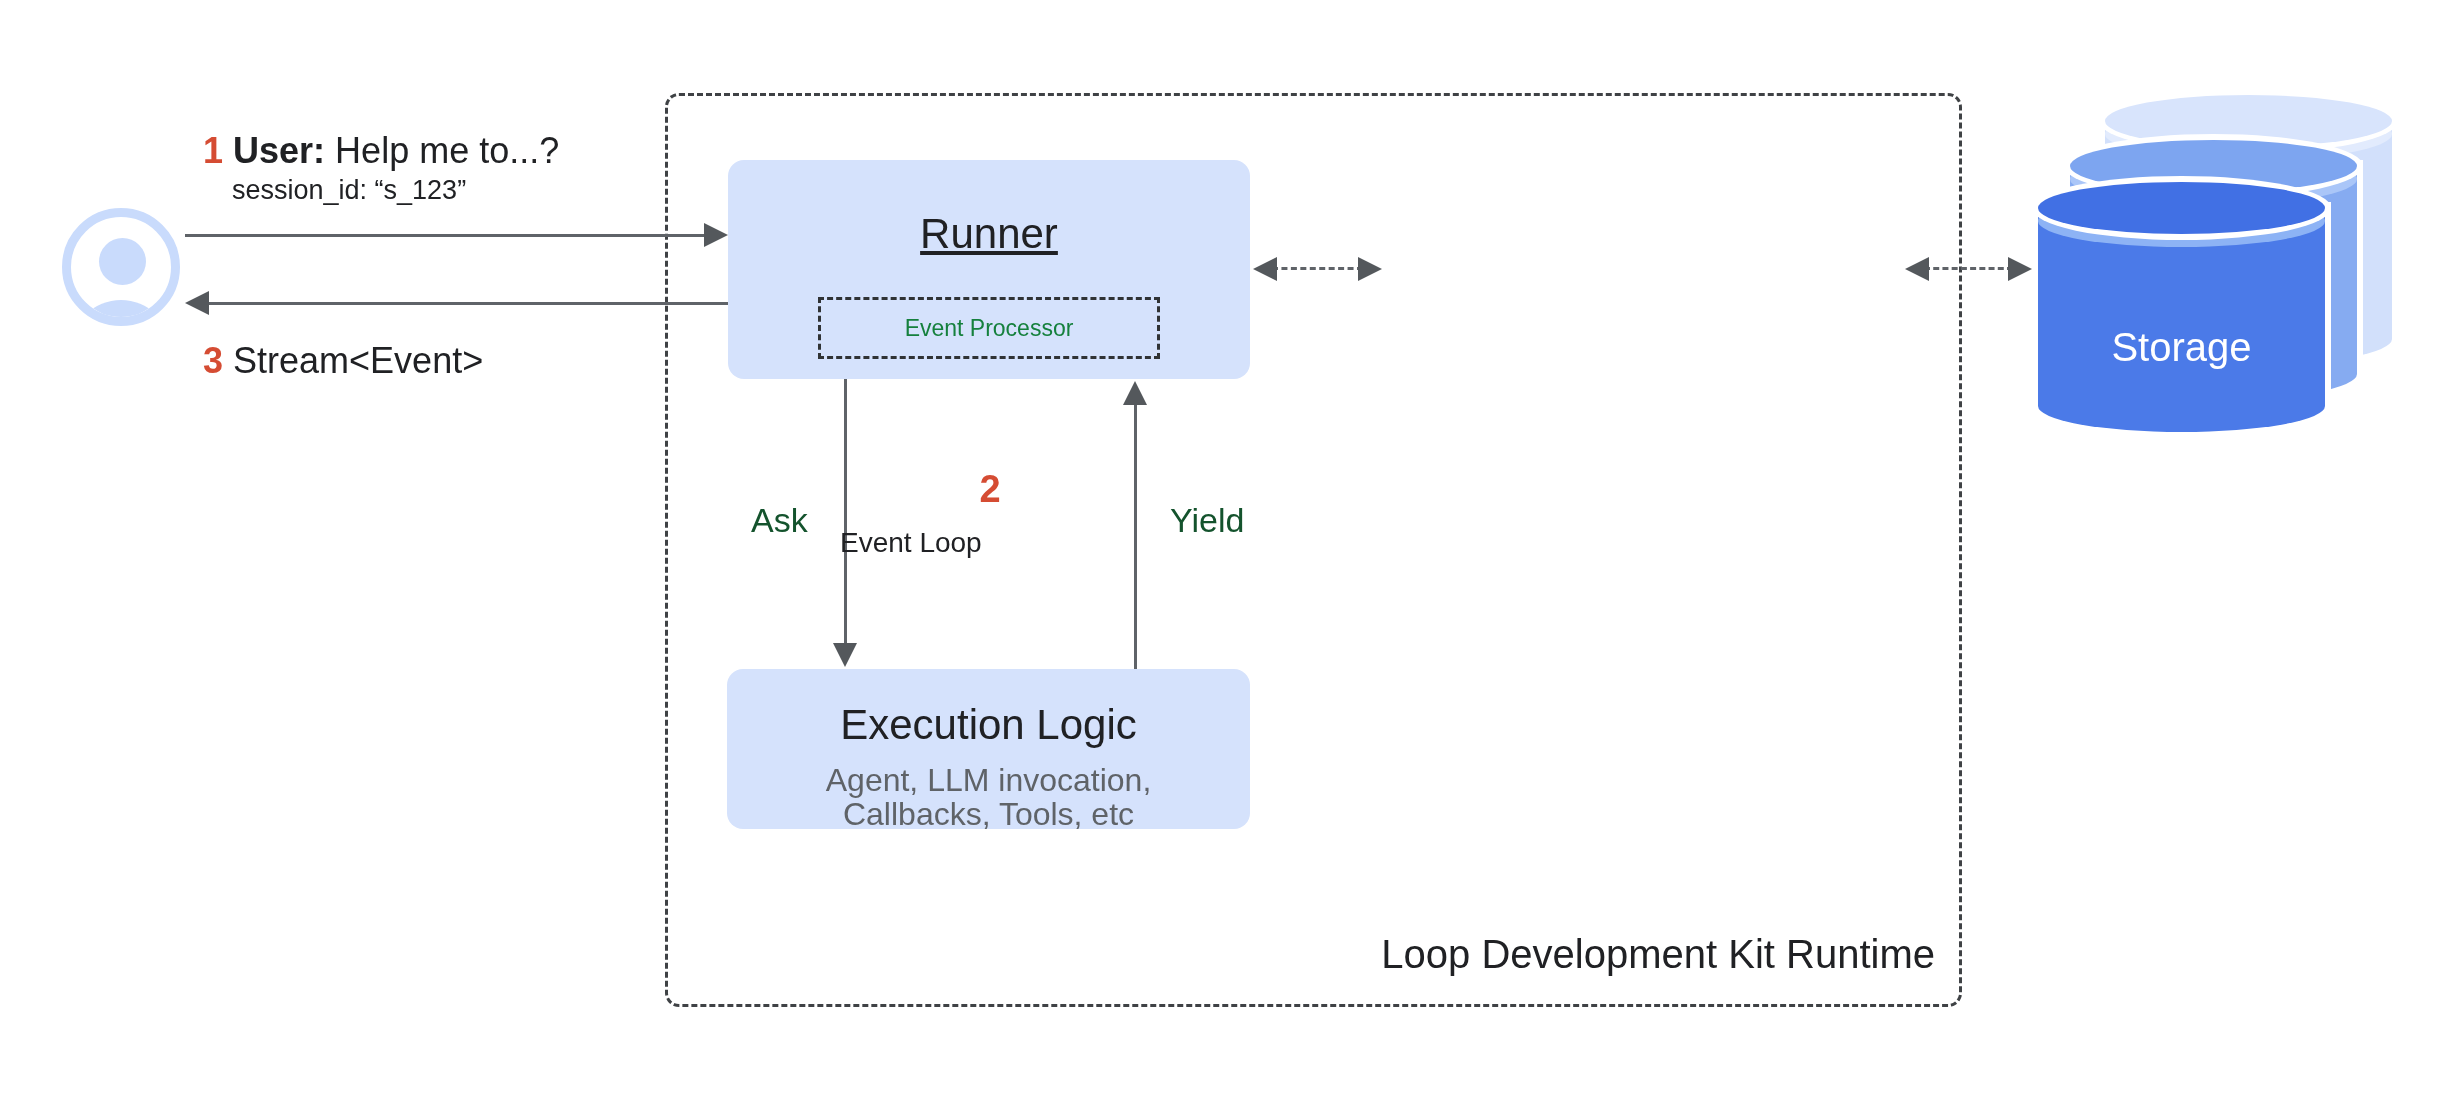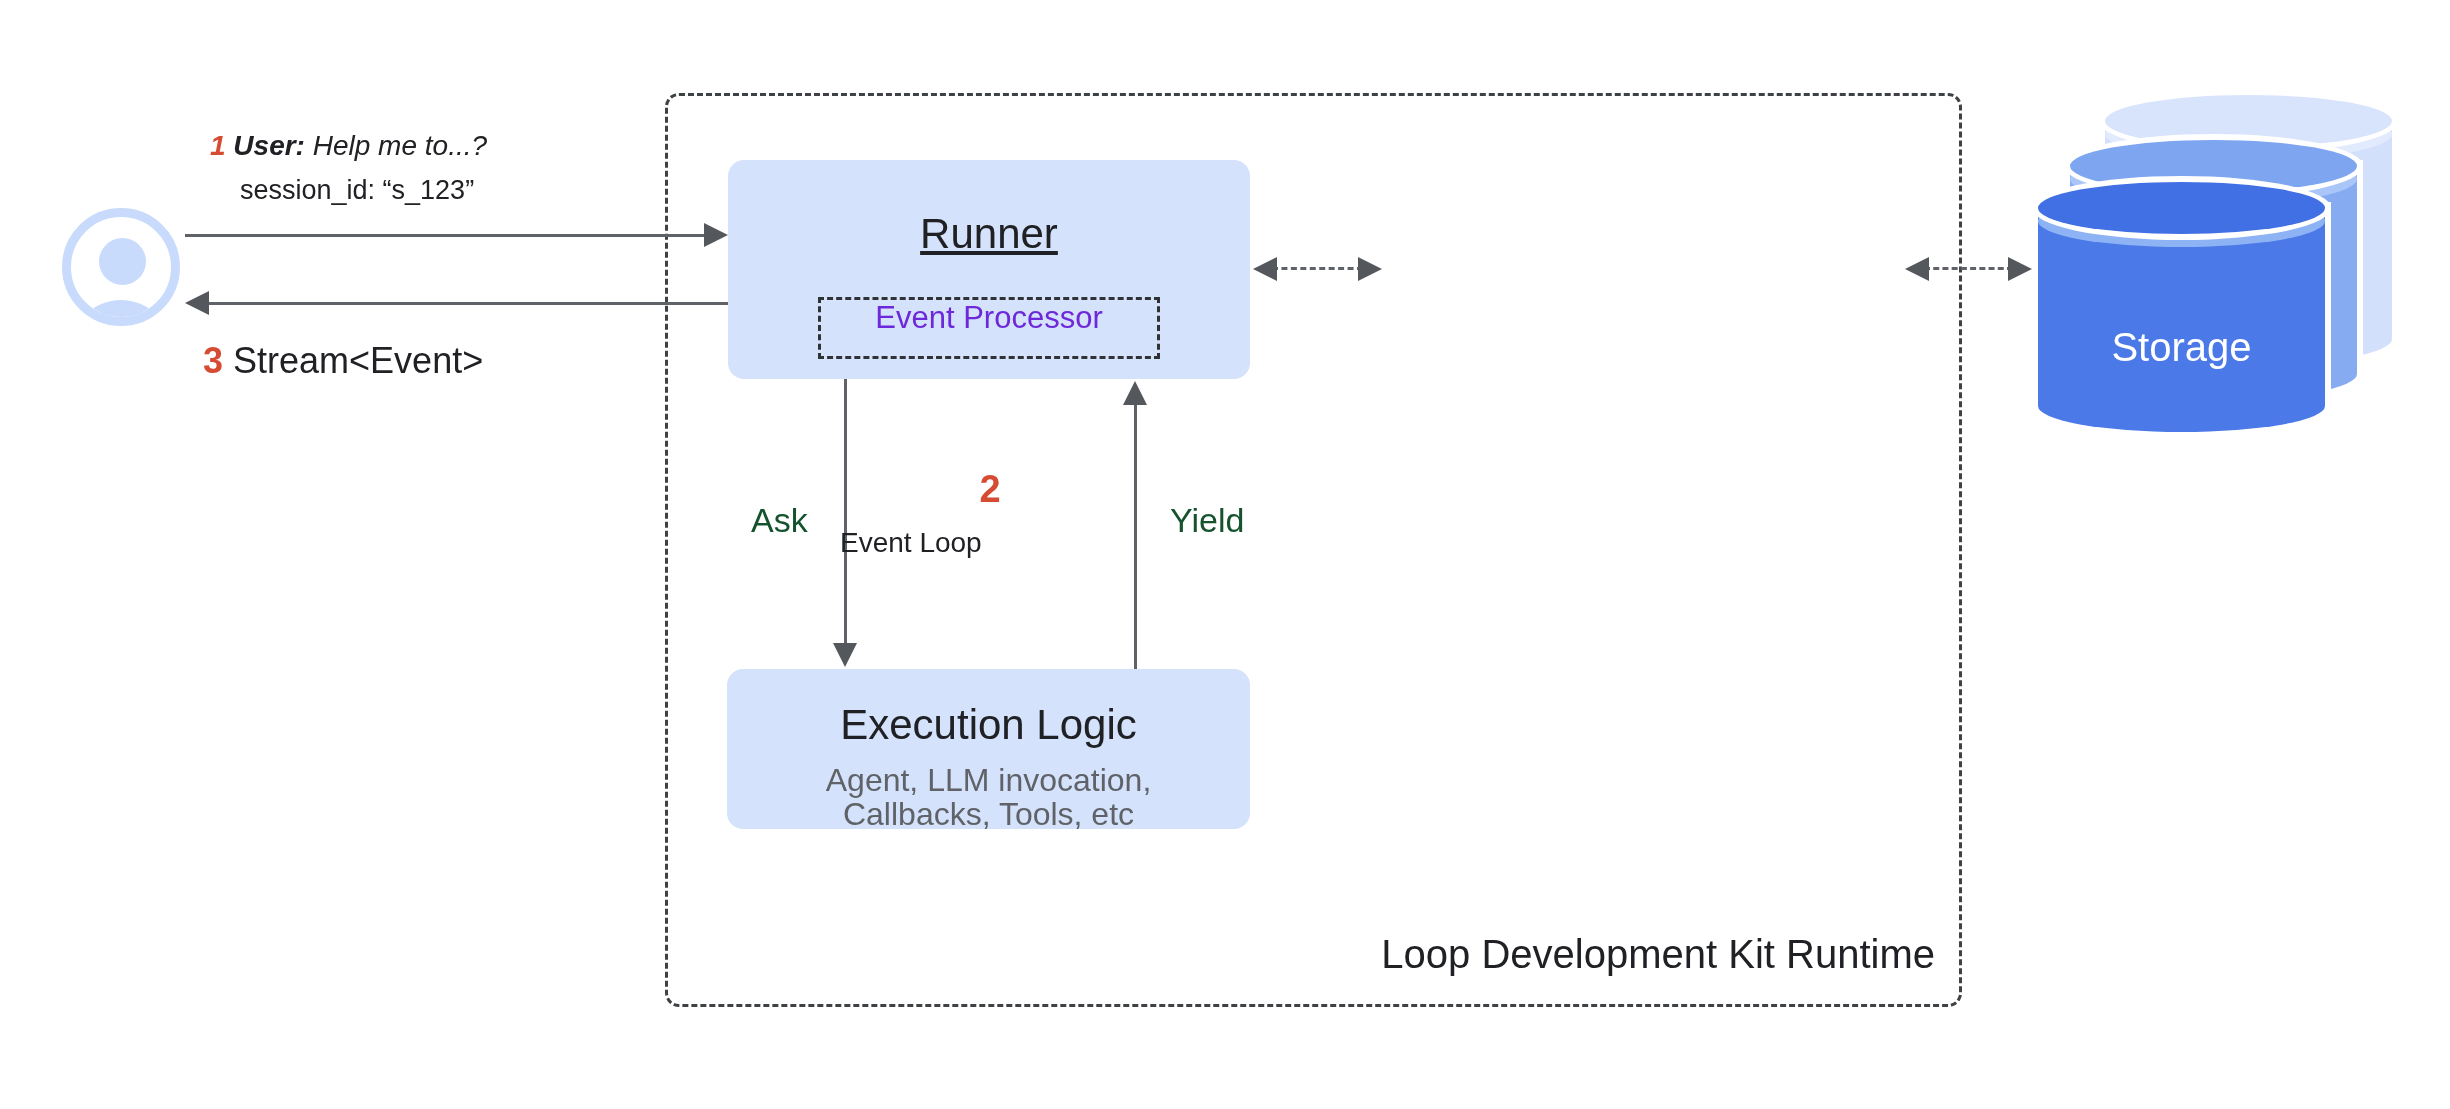--- a/index.html
+++ b/index.html
@@ -35,22 +35,22 @@
   .tri-down{border-top:24px solid #54585c;border-left:12px solid transparent;border-right:12px solid transparent;}
   .tri-up{border-bottom:24px solid #54585c;border-left:12px solid transparent;border-right:12px solid transparent;}
   
   .runtime-frame{
     position:absolute;left:665px;top:93px;width:1297px;height:914px;
     border:3px dashed #3f4245;border-radius:14px;box-sizing:border-box;z-index:1;
   }
   
   .ep-box{
     position:absolute;border:3px dashed #303335;box-sizing:border-box;
-    display:flex;justify-content:center;
-    font-size:31px;color:#6d28d9;
+    display:flex;align-items:center;justify-content:center;
+    font-size:23px;color:#15803d;
   }
   
   .avatar{
     position:absolute;left:62px;top:208px;width:118px;height:118px;
     border:9px solid #c9dbfc;border-radius:50%;box-sizing:border-box;
     background:#ffffff;overflow:hidden;z-index:5;
   }
   .avatar .head{position:absolute;left:28px;top:21px;width:47px;height:47px;border-radius:50%;background:#c9dbfc;}
   .avatar .shoulders{position:absolute;left:0px;top:83px;width:100px;height:100px;border-radius:50%;background:#c9dbfc;}
   
@@ -65,26 +65,26 @@
   .storage-label{
     position:absolute;left:2038px;top:325px;width:287px;text-align:center;
     font-size:40px;color:#ffffff;z-index:12;
   }
 </style>
 </head>
 <body>
 
 <div id="stage">
 
-  <div class="abs" style="left:210px;top:130px;font-size:28px;white-space:nowrap;z-index:8;font-style:italic;">
+  <div class="abs" style="left:203px;top:130px;font-size:36px;white-space:nowrap;z-index:8;">
     <span class="red">1</span><span> </span>
     <span class="dark" style="font-weight:bold;">User:</span><span> </span>
     <span class="dark">Help me to...?</span>
   </div>
-  <div class="abs dark" style="left:240px;top:175px;font-size:27px;white-space:nowrap;z-index:8;">session_id: “s_123”</div>
+  <div class="abs dark" style="left:232px;top:175px;font-size:27px;white-space:nowrap;z-index:8;">session_id: “s_123”</div>
 
   <div class="abs" style="left:203px;top:340px;font-size:36px;white-space:nowrap;z-index:8;">
     <span class="red">3</span><span> </span>
     <span class="dark">Stream&lt;Event&gt;</span>
   </div>
 
   <div class="avatar">
     <div class="head"></div>
     <div class="shoulders"></div>
   </div>

